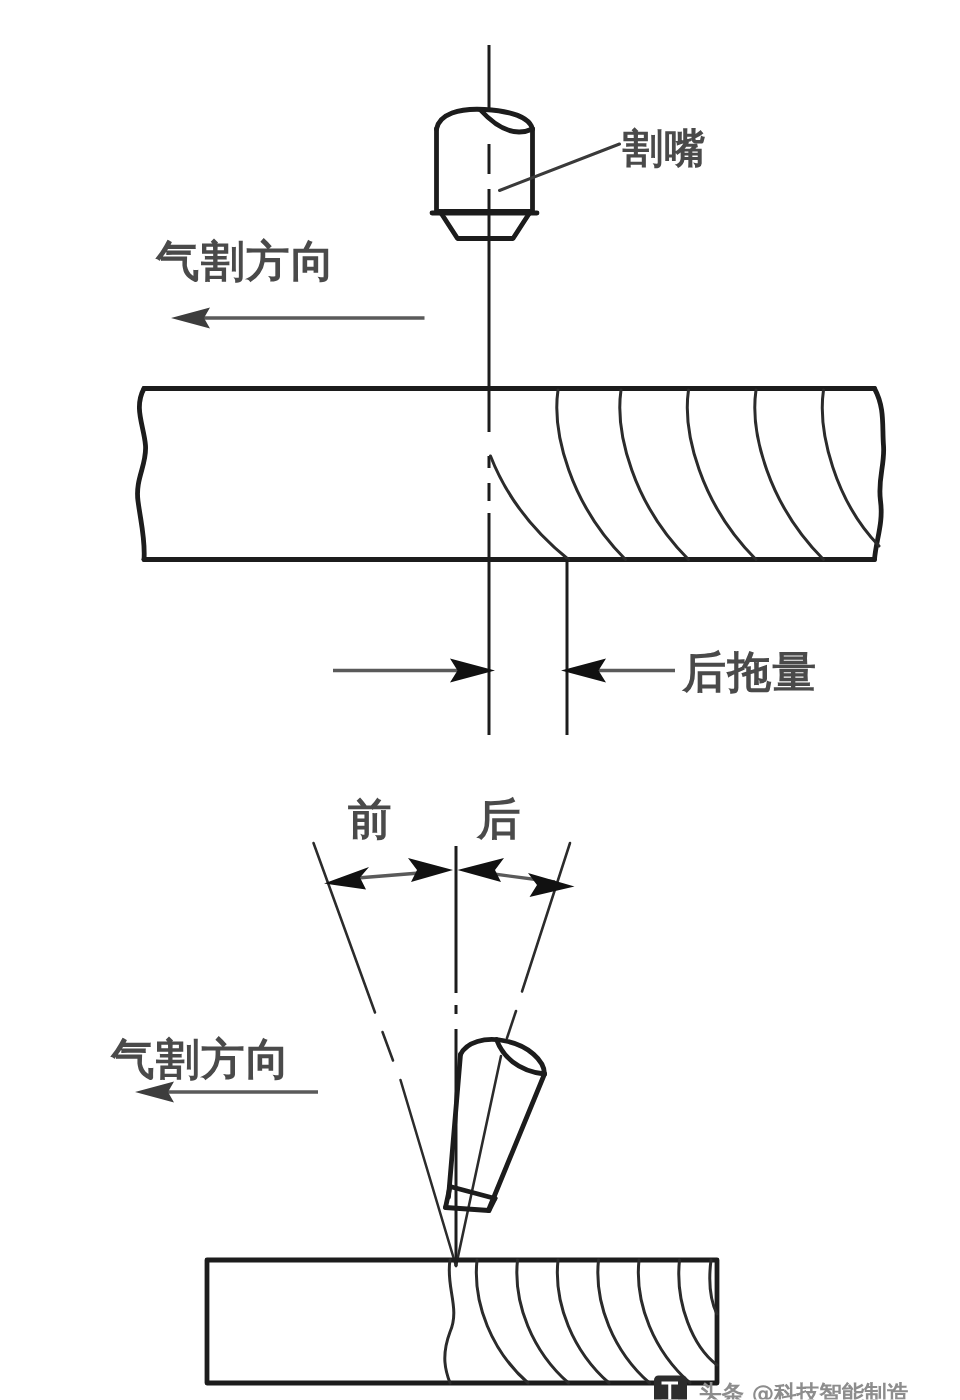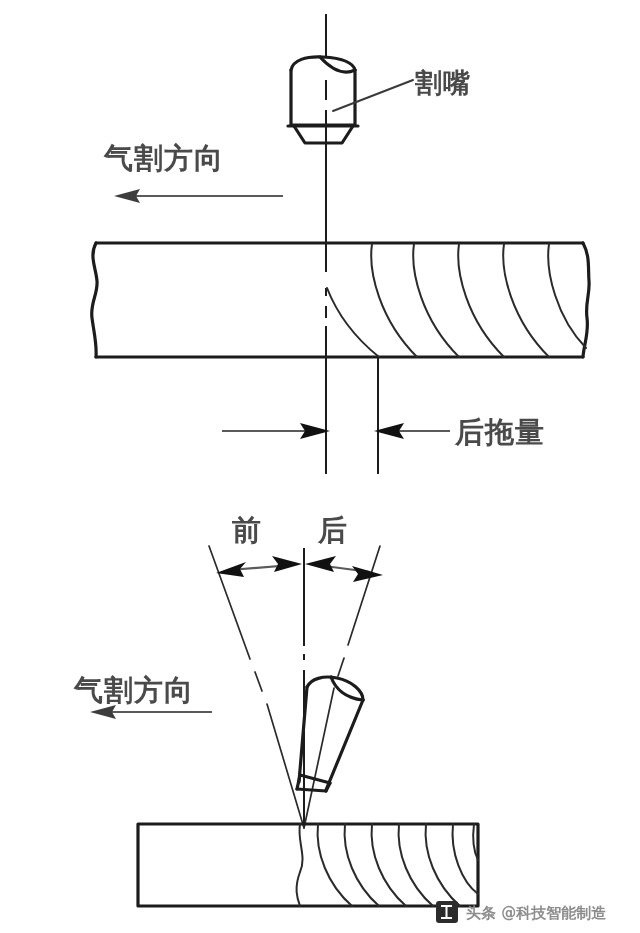--- a/index.html
+++ b/index.html
@@ -9,21 +9,21 @@
   }
   body {
     width: 640px;
     height: 933px;
     position: relative;
     overflow: hidden;
     font-family: "DejaVu Sans", "Liberation Sans", sans-serif;
   }
   #figure-root {
     position: absolute;
-    top: 0;
+    top: 16px;
     left: 0;
     width: 640px;
     height: 800px;
   }
   svg#diagram {
     display: block;
     width: 640px;
     height: 933px;
   }
   .cn-label {

